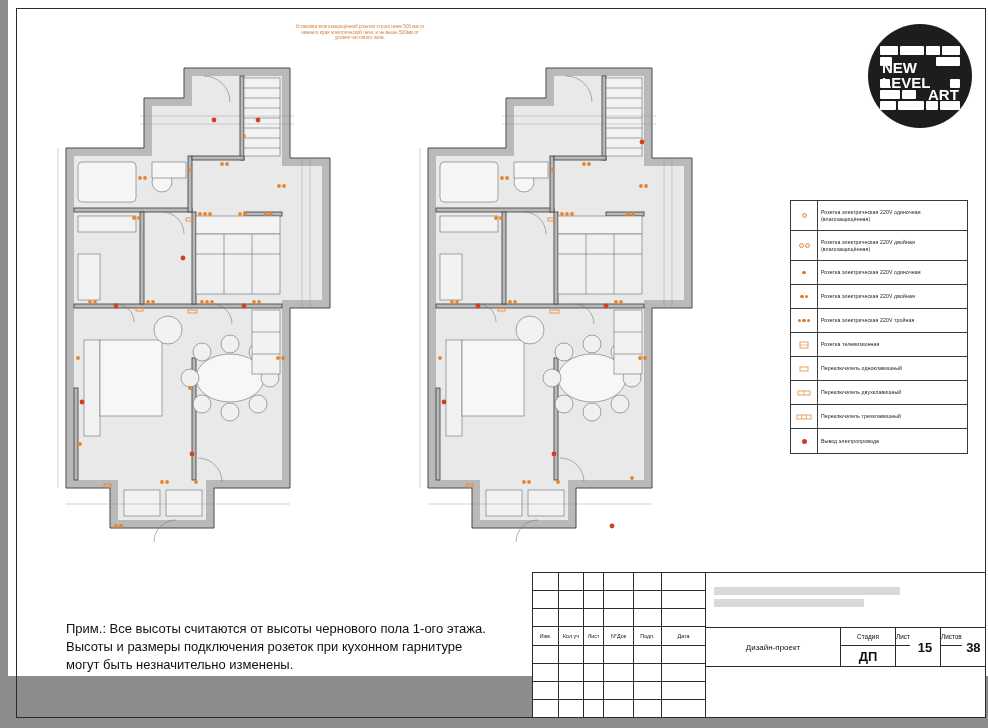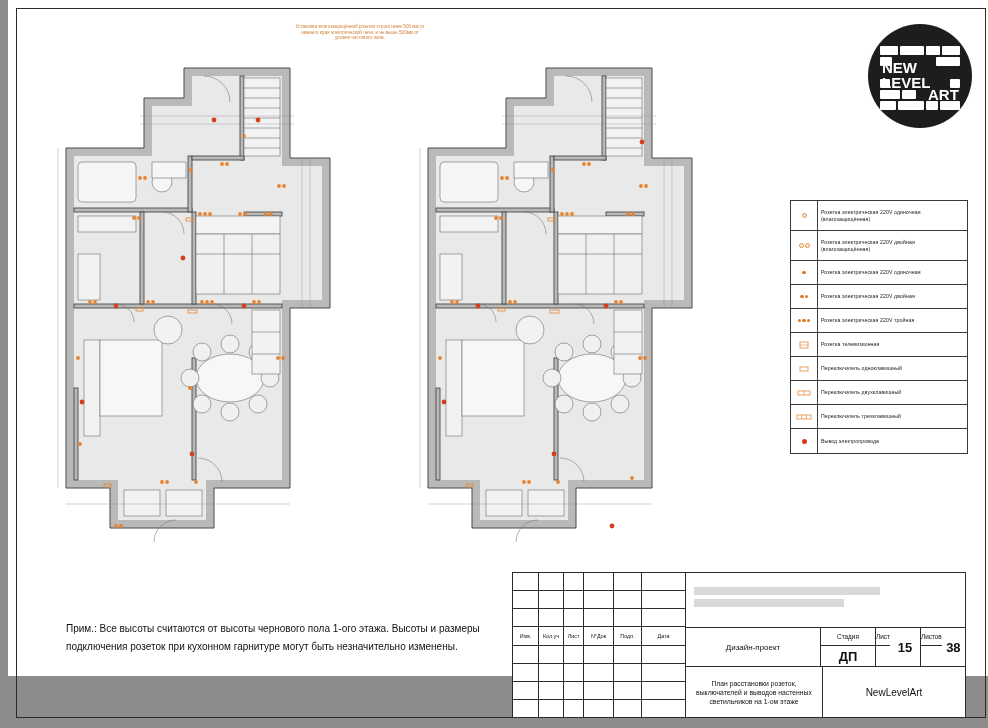--- a/index.html
+++ b/index.html
@@ -107,28 +107,28 @@
     line-height: 5.6px;
   }
 
   
   #bl-note {
     position: absolute;
     left: 58px;
     top: 620px;
     width: 420px;
     color: #111;
-    font-size: 10px;
+    font-size: 13px;
     line-height: 18px;
   }
 
   
   #titleblock {
     position: absolute;
-    left: 504px;
+    left: 524px;
     top: 572px;
     width: 454px;
     height: 146px;
     border: 1px solid #2b2b2b;
     box-sizing: border-box;
     background: #fff;
     display: flex;
   }
   #tb-left {
     width: 172px;
@@ -758,21 +758,17 @@
         </div>
         <div class="num-col">
           <div class="col-head">Лист</div>
           <div class="col-val">15</div>
         </div>
         <div class="num-col last">
           <div class="col-head">Листов</div>
           <div class="col-val">38</div>
         </div>
       </div>
-      <div class="tbr-bot">
-        <div class="tbr-bot-left">План расстановки розеток, выключателей и выводов настенных светильников на 1-ом этаже</div>
-        <div class="tbr-bot-right">NewLevelArt</div>
-      </div>
     </div>
 
   </div>
 
 </div>
 
 </body></html>

